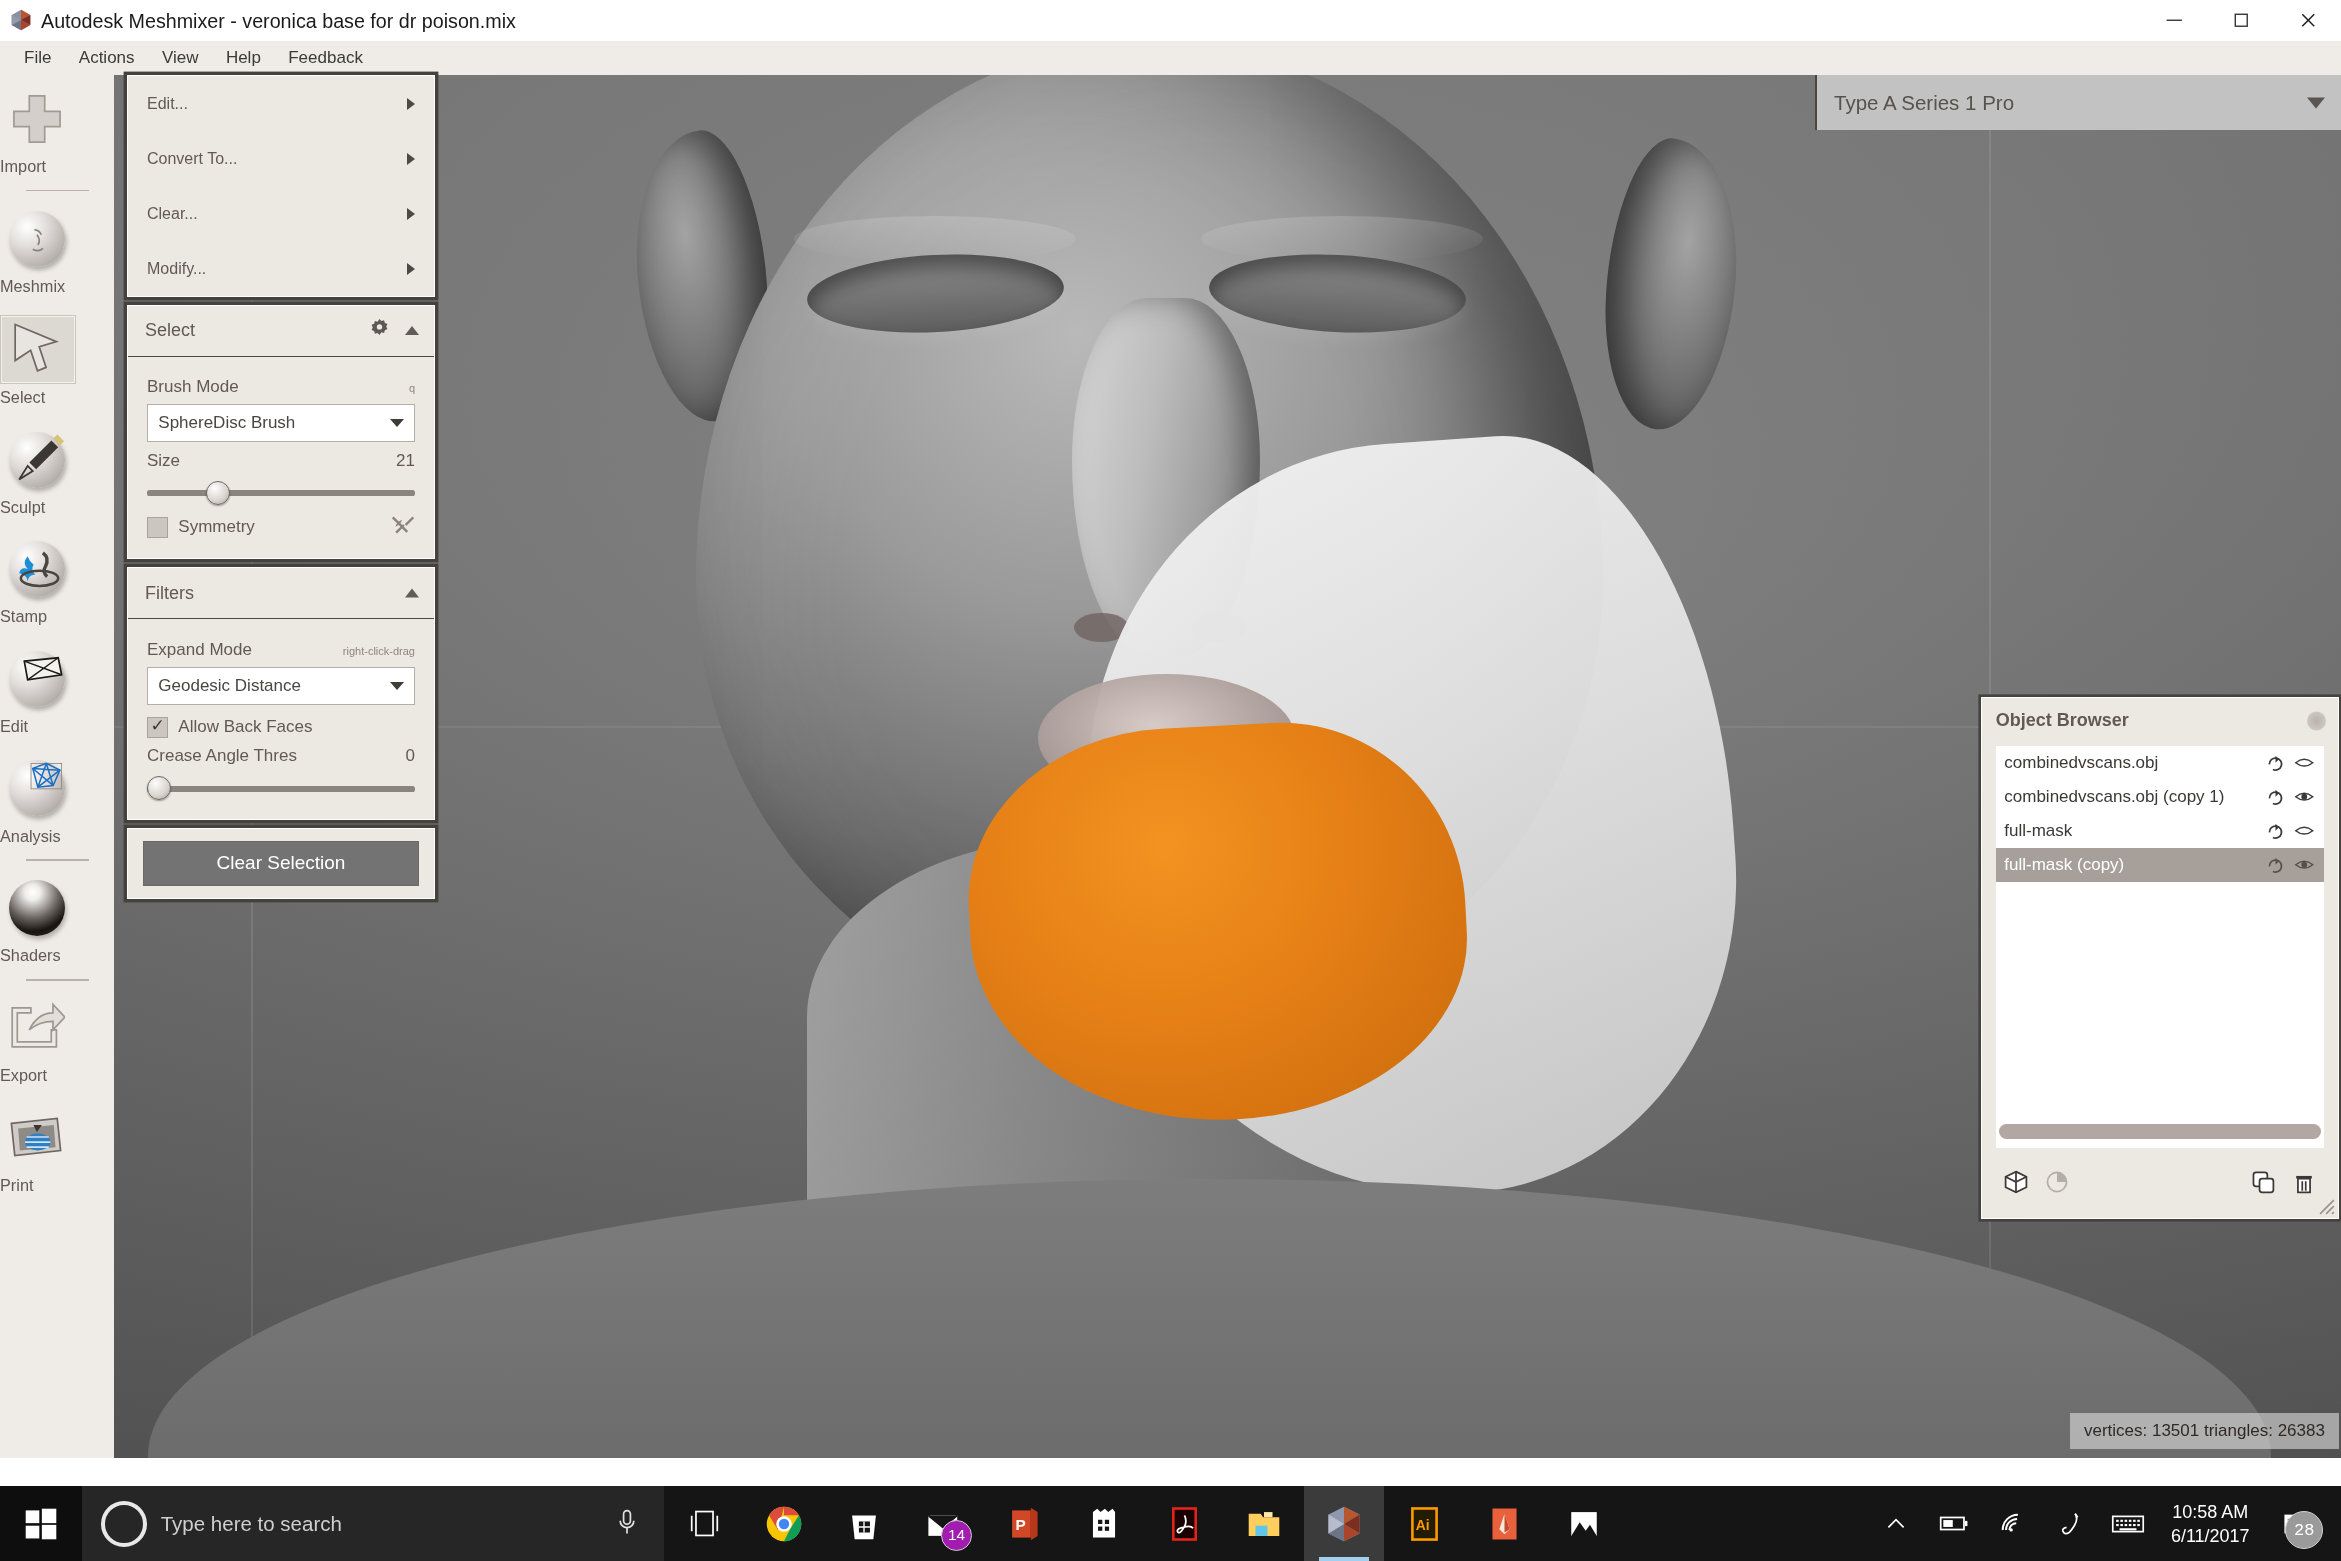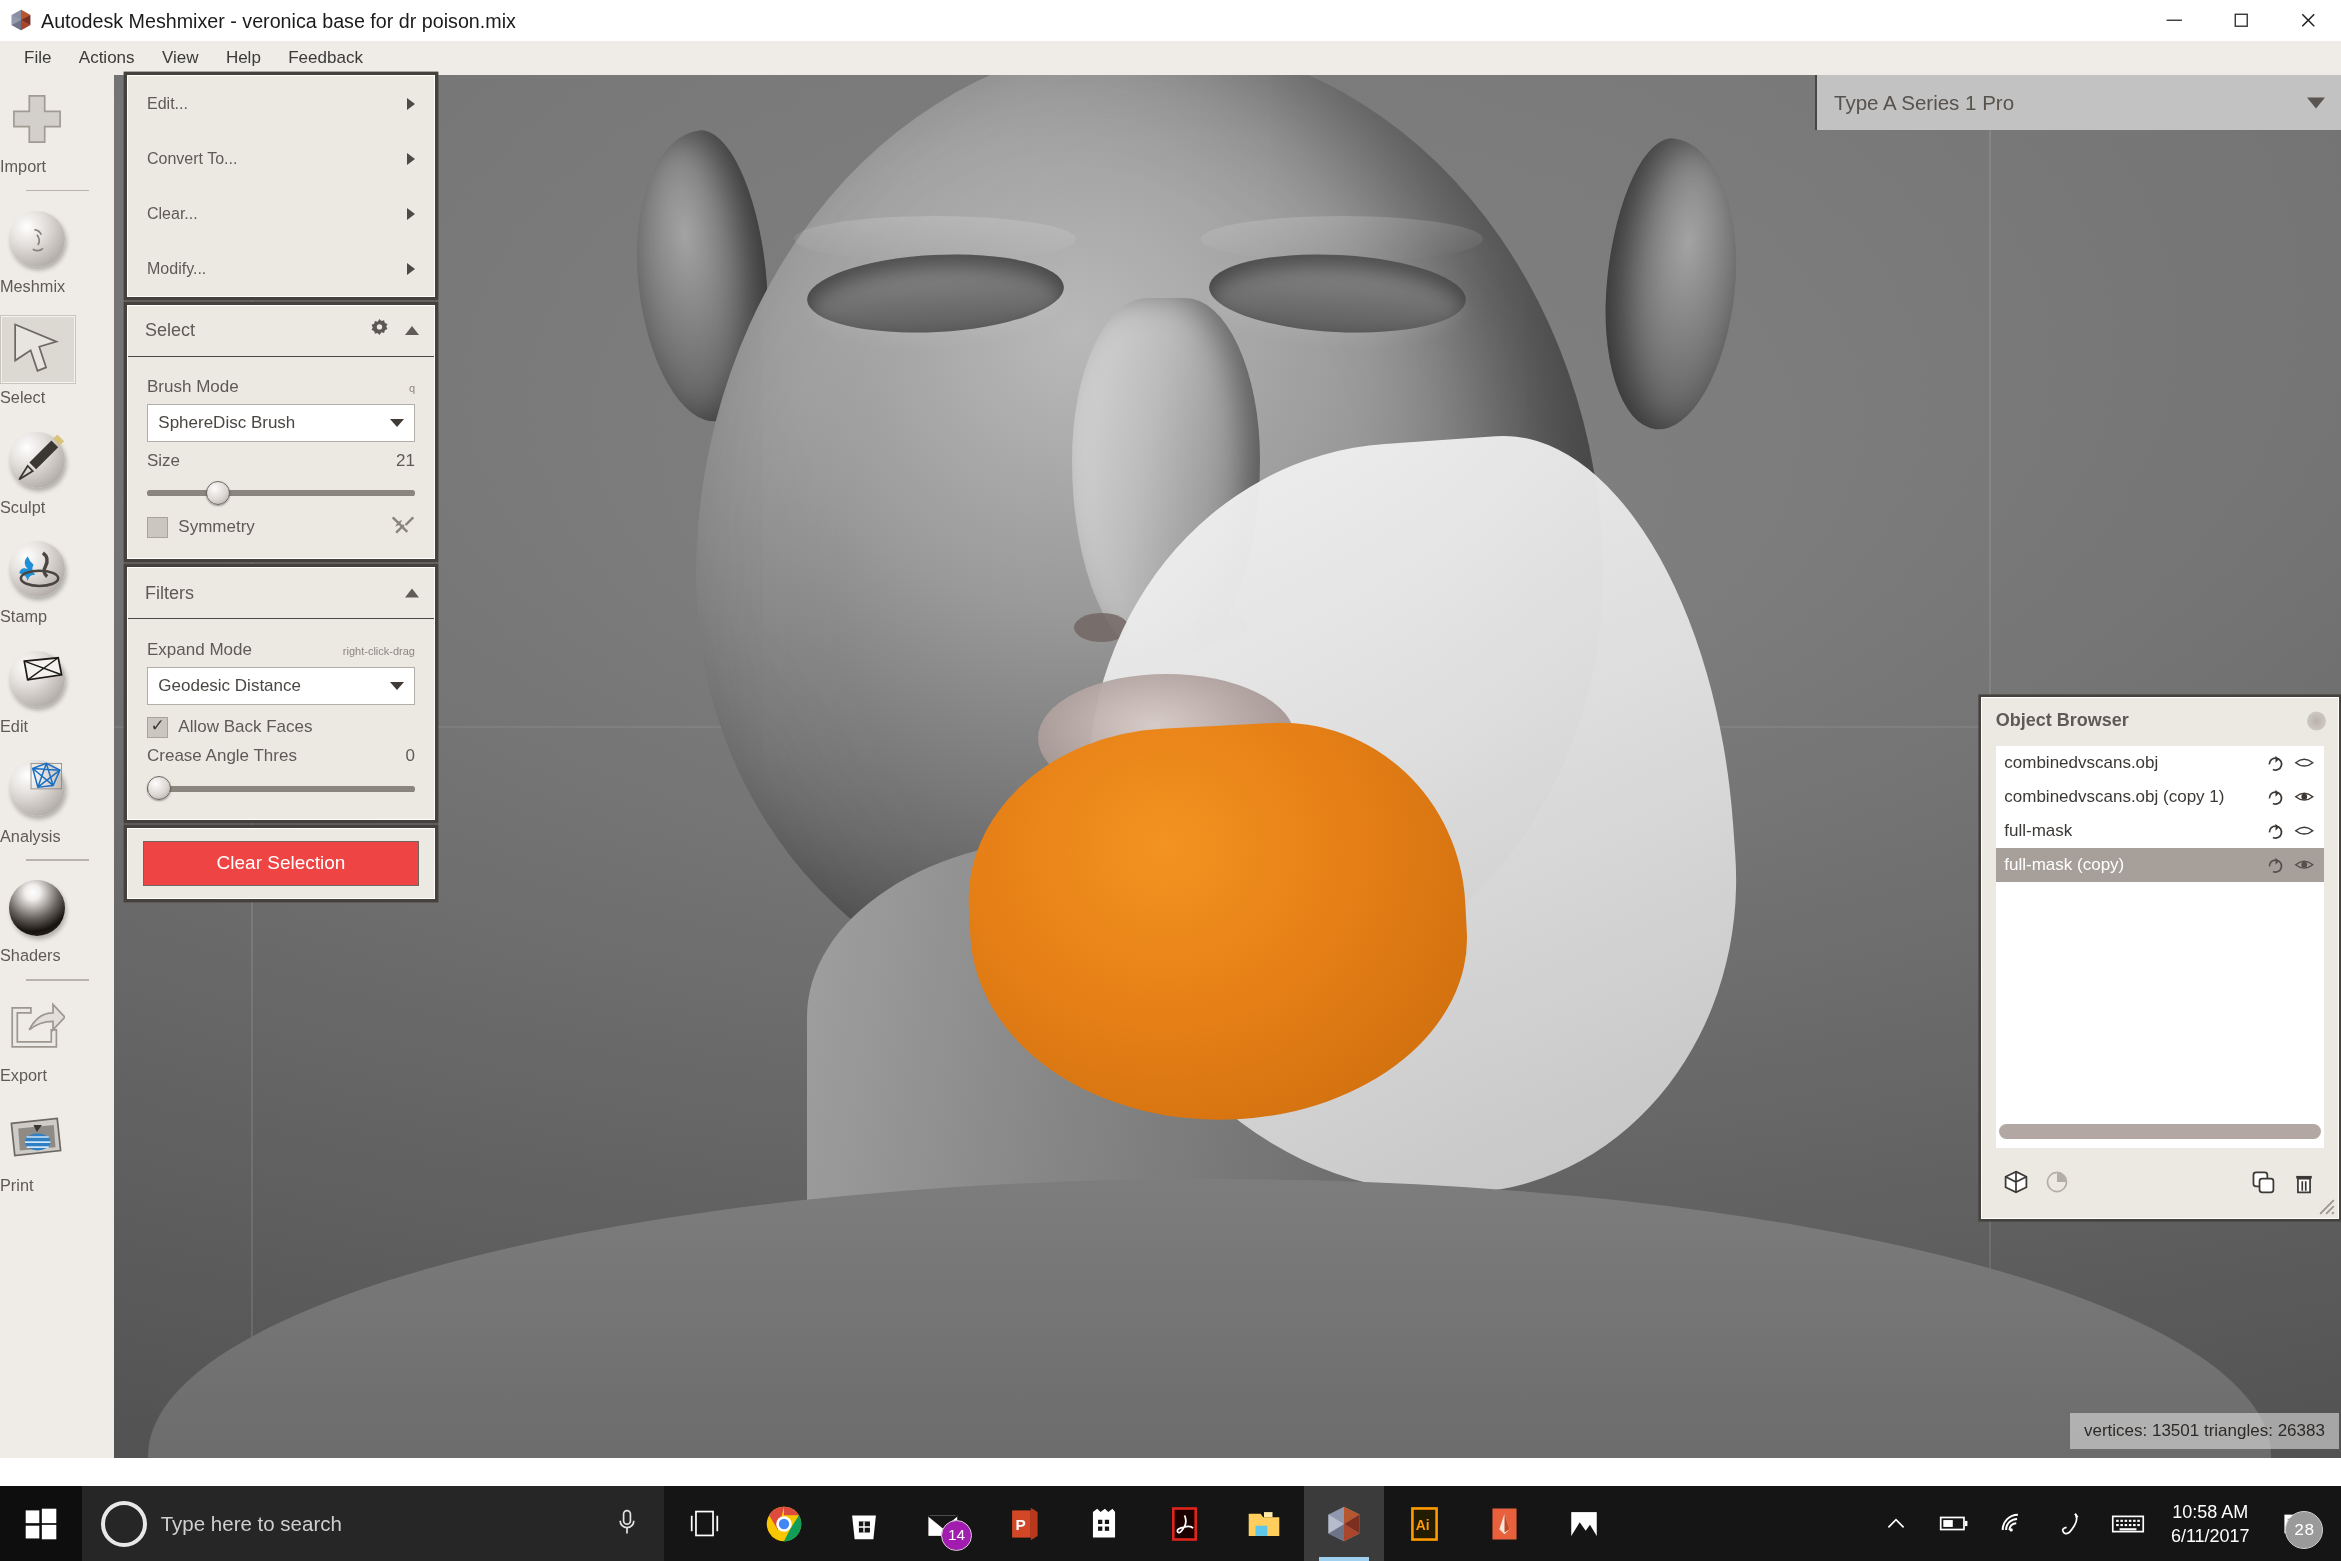--- a/index.html
+++ b/index.html
@@ -59,21 +59,21 @@
   .combo .dn{position:absolute;right:10.3px;top:50%;transform:translateY(-50%);
        width:0;height:0;border-top:8.6px solid #3f3b37;border-left:7.7px solid transparent;border-right:7.7px solid transparent;}
   .slider{position:relative;height:24px;margin:10.3px 0 3.4px 0;}
   .slider .track{position:absolute;left:0;right:0;top:9.4px;height:6px;background:#8b8580;border-radius:2.6px;}
   .slider .knob{position:absolute;top:0;width:22px;height:22px;border-radius:50%;
        background:radial-gradient(circle at 35% 30%,#fdfdfd,#d8d3cd 60%,#a39d96);border:0.9px solid #6e6862;
        box-shadow:0 0.9px 1.7px rgba(0,0,0,.35);}
   .chkrow{display:flex;align-items:center;margin:12px 0 5.1px 0;position:relative;font-size:17px;color:#5f5a55;}
   .chk{width:19px;height:19px;background:#cbc6bf;border:0.9px solid #a9a39c;margin-right:10.3px;position:relative;}
   .chk.on:after{content:"\2713";position:absolute;left:2.6px;top:-2.6px;font-size:17px;color:#3b3733;}
-  .btn-clear{width:100%;height:45px;background:#ef4444;border:1.7px solid #6e6862;color:#ffffff;font-size:19px;
+  .btn-clear{width:100%;height:45px;background:#737373;border:1.7px solid #6e6862;color:#ffffff;font-size:19px;
              display:flex;align-items:center;justify-content:center;box-sizing:border-box;}
 
   
   .viewport{position:absolute;left:114px;top:75px;width:2228px;height:1383px;overflow:hidden;
             background:#e5e5e5;}
   .vp-bg{position:absolute;inset:0;
     background:
       linear-gradient(180deg, rgba(255,255,255,.05), rgba(0,0,0,.18)),
       radial-gradient(ellipse 120% 90% at 50% 40%, #8a8a8a 0%, #6f6f6f 55%, #5a5a5a 100%);}
   .vp-grid-v{position:absolute;top:0;bottom:0;width:1.7px;background:rgba(255,255,255,.10);}

